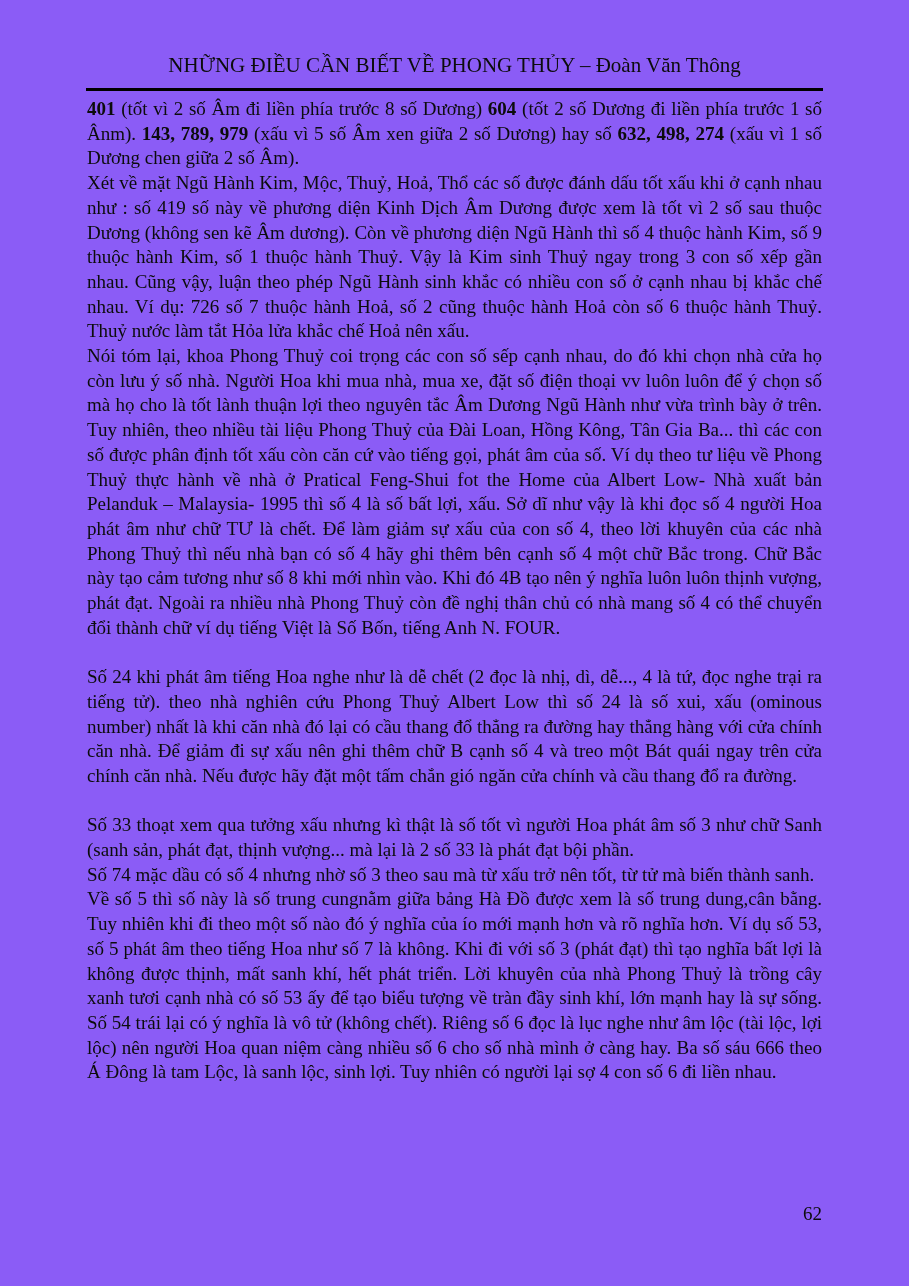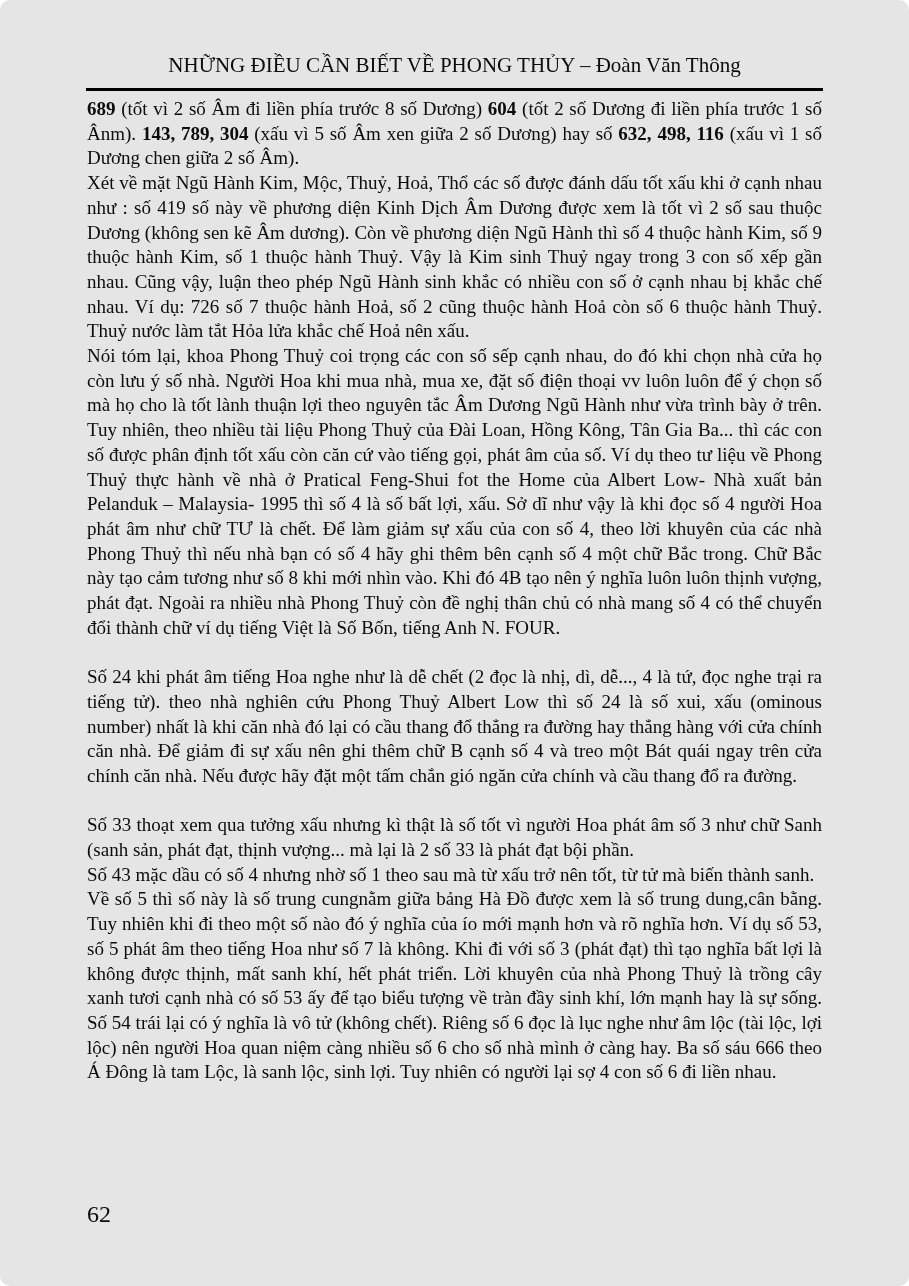--- a/index.html
+++ b/index.html
@@ -4,25 +4,24 @@
 <style>
   html, body {
     margin: 0;
     padding: 0;
     background: #ffffff;
   }
   .page {
     position: relative;
     width: 909px;
     height: 1286px;
-    background: #e5e5e5;
+    background: #8b5cf6;
     color: #0c0c0c;
     font-family: "Liberation Serif", "DejaVu Serif", serif;
     overflow: hidden;
-    border-radius: 10px;
   }
   .running-head {
     position: absolute;
     top: 52px;
     left: 87px;
     width: 735px;
     text-align: center;
     font-size: 21px;
     line-height: 26px;
     white-space: nowrap;
@@ -53,52 +52,53 @@
     font-weight: bold;
   }
   .gap {
     height: 24.7px;
   }
   .footer {
     position: absolute;
     top: 1202px;
     left: 87px;
     width: 735px;
-    font-size: 24px;
+    text-align: right;
+    font-size: 19px;
     line-height: 24px;
     color: #0c0c0c;
   }
 </style>
 </head>
 <body>
 
 <div class="page">
 
   <div class="running-head">NHỮNG ĐIỀU CẦN BIẾT VỀ PHONG THỦY – Đoàn Văn Thông</div>
 
   <div class="header-rule"></div>
 
   <div class="content">
 
-    <p><b>689</b><span> (tốt vì 2 số Âm đi liền phía trước 8 số Dương) </span><b>604</b><span> (tốt 2 số Dương đi liền phía trước 1 số Ânm). </span><b>143, 789, 304</b><span> (xấu vì 5 số Âm xen giữa 2 số Dương) hay số </span><b>632, 498, 116</b><span> (xấu vì 1 số Dương chen giữa 2 số Âm).</span></p>
+    <p><b>401</b><span> (tốt vì 2 số Âm đi liền phía trước 8 số Dương) </span><b>604</b><span> (tốt 2 số Dương đi liền phía trước 1 số Ânm). </span><b>143, 789, 979</b><span> (xấu vì 5 số Âm xen giữa 2 số Dương) hay số </span><b>632, 498, 274</b><span> (xấu vì 1 số Dương chen giữa 2 số Âm).</span></p>
 
     <p>Xét về mặt Ngũ Hành Kim, Mộc, Thuỷ, Hoả, Thổ các số được đánh dấu tốt xấu khi ở cạnh nhau như : số 419 số này về phương diện Kinh Dịch Âm Dương được xem là tốt vì 2 số sau thuộc Dương (không sen kẽ Âm dương). Còn về phương diện Ngũ Hành thì số 4 thuộc hành Kim, số 9 thuộc hành Kim, số 1 thuộc hành Thuỷ. Vậy là Kim sinh Thuỷ ngay trong 3 con số xếp gần nhau. Cũng vậy, luận theo phép Ngũ Hành sinh khắc có nhiều con số ở cạnh nhau bị khắc chế nhau. Ví dụ: 726 số 7 thuộc hành Hoả, số 2 cũng thuộc hành Hoả còn số 6 thuộc hành Thuỷ. Thuỷ nước làm tắt Hỏa lửa khắc chế Hoả nên xấu.</p>
 
     <p>Nói tóm lại, khoa Phong Thuỷ coi trọng các con số sếp cạnh nhau, do đó khi chọn nhà cửa họ còn lưu ý số nhà. Người Hoa khi mua nhà, mua xe, đặt số điện thoại vv luôn luôn để ý chọn số mà họ cho là tốt lành thuận lợi theo nguyên tắc Âm Dương Ngũ Hành như vừa trình bày ở trên. Tuy nhiên, theo nhiều tài liệu Phong Thuỷ của Đài Loan, Hồng Kông, Tân Gia Ba... thì các con số được phân định tốt xấu còn căn cứ vào tiếng gọi, phát âm của số. Ví dụ theo tư liệu về Phong Thuỷ thực hành về nhà ở Pratical Feng-Shui fot the Home của Albert Low- Nhà xuất bản Pelanduk – Malaysia- 1995 thì số 4 là số bất lợi, xấu. Sở dĩ như vậy là khi đọc số 4 người Hoa phát âm như chữ TƯ là chết. Để làm giảm sự xấu của con số 4, theo lời khuyên của các nhà Phong Thuỷ thì nếu nhà bạn có số 4 hãy ghi thêm bên cạnh số 4 một chữ Bắc trong. Chữ Bắc này tạo cảm tương như số 8 khi mới nhìn vào. Khi đó 4B tạo nên ý nghĩa luôn luôn thịnh vượng, phát đạt. Ngoài ra nhiều nhà Phong Thuỷ còn đề nghị thân chủ có nhà mang số 4 có thể chuyển đổi thành chữ ví dụ tiếng Việt là Số Bốn, tiếng Anh N. FOUR.</p>
 
 
     <div class="gap"></div>
 
     <p>Số 24 khi phát âm tiếng Hoa nghe như là dễ chết (2 đọc là nhị, dì, dễ..., 4 là tứ, đọc nghe trại ra tiếng tử). theo nhà nghiên cứu Phong Thuỷ Albert Low thì số 24 là số xui, xấu (ominous number) nhất là khi căn nhà đó lại có cầu thang đổ thẳng ra đường hay thẳng hàng với cửa chính căn nhà. Để giảm đi sự xấu nên ghi thêm chữ B cạnh số 4 và treo một Bát quái ngay trên cửa chính căn nhà. Nếu được hãy đặt một tấm chắn gió ngăn cửa chính và cầu thang đổ ra đường.</p>
 
     <div class="gap"></div>
 
     <p>Số 33 thoạt xem qua tưởng xấu nhưng kì thật là số tốt vì người Hoa phát âm số 3 như chữ Sanh (sanh sản, phát đạt, thịnh vượng... mà lại là 2 số 33 là phát đạt bội phần.</p>
 
-    <p>Số 43 mặc dầu có số 4 nhưng nhờ số 1 theo sau mà từ xấu trở nên tốt, từ tử mà biến thành sanh.</p>
+    <p>Số 74 mặc dầu có số 4 nhưng nhờ số 3 theo sau mà từ xấu trở nên tốt, từ tử mà biến thành sanh.</p>
 
     <p>Về số 5 thì số này là số trung cungnằm giữa bảng Hà Đồ được xem là số trung dung,cân bằng. Tuy nhiên khi đi theo một số nào đó ý nghĩa của ío mới mạnh hơn và rõ nghĩa hơn. Ví dụ số 53, số 5 phát âm theo tiếng Hoa như số 7 là không. Khi đi với số 3 (phát đạt) thì tạo nghĩa bất lợi là không được thịnh, mất sanh khí, hết phát triển. Lời khuyên của nhà Phong Thuỷ là trồng cây xanh tươi cạnh nhà có số 53 ấy để tạo biểu tượng về tràn đầy sinh khí, lớn mạnh hay là sự sống. Số 54 trái lại có ý nghĩa là vô tử (không chết). Riêng số 6 đọc là lục nghe như âm lộc (tài lộc, lợi lộc) nên người Hoa quan niệm càng nhiều số 6 cho số nhà mình ở càng hay. Ba số sáu 666 theo Á Đông là tam Lộc, là sanh lộc, sinh lợi. Tuy nhiên có người lại sợ 4 con số 6 đi liền nhau.</p>
 
   </div>
 
   <div class="footer">
     <span>62</span>
   </div>
 
 </div>

